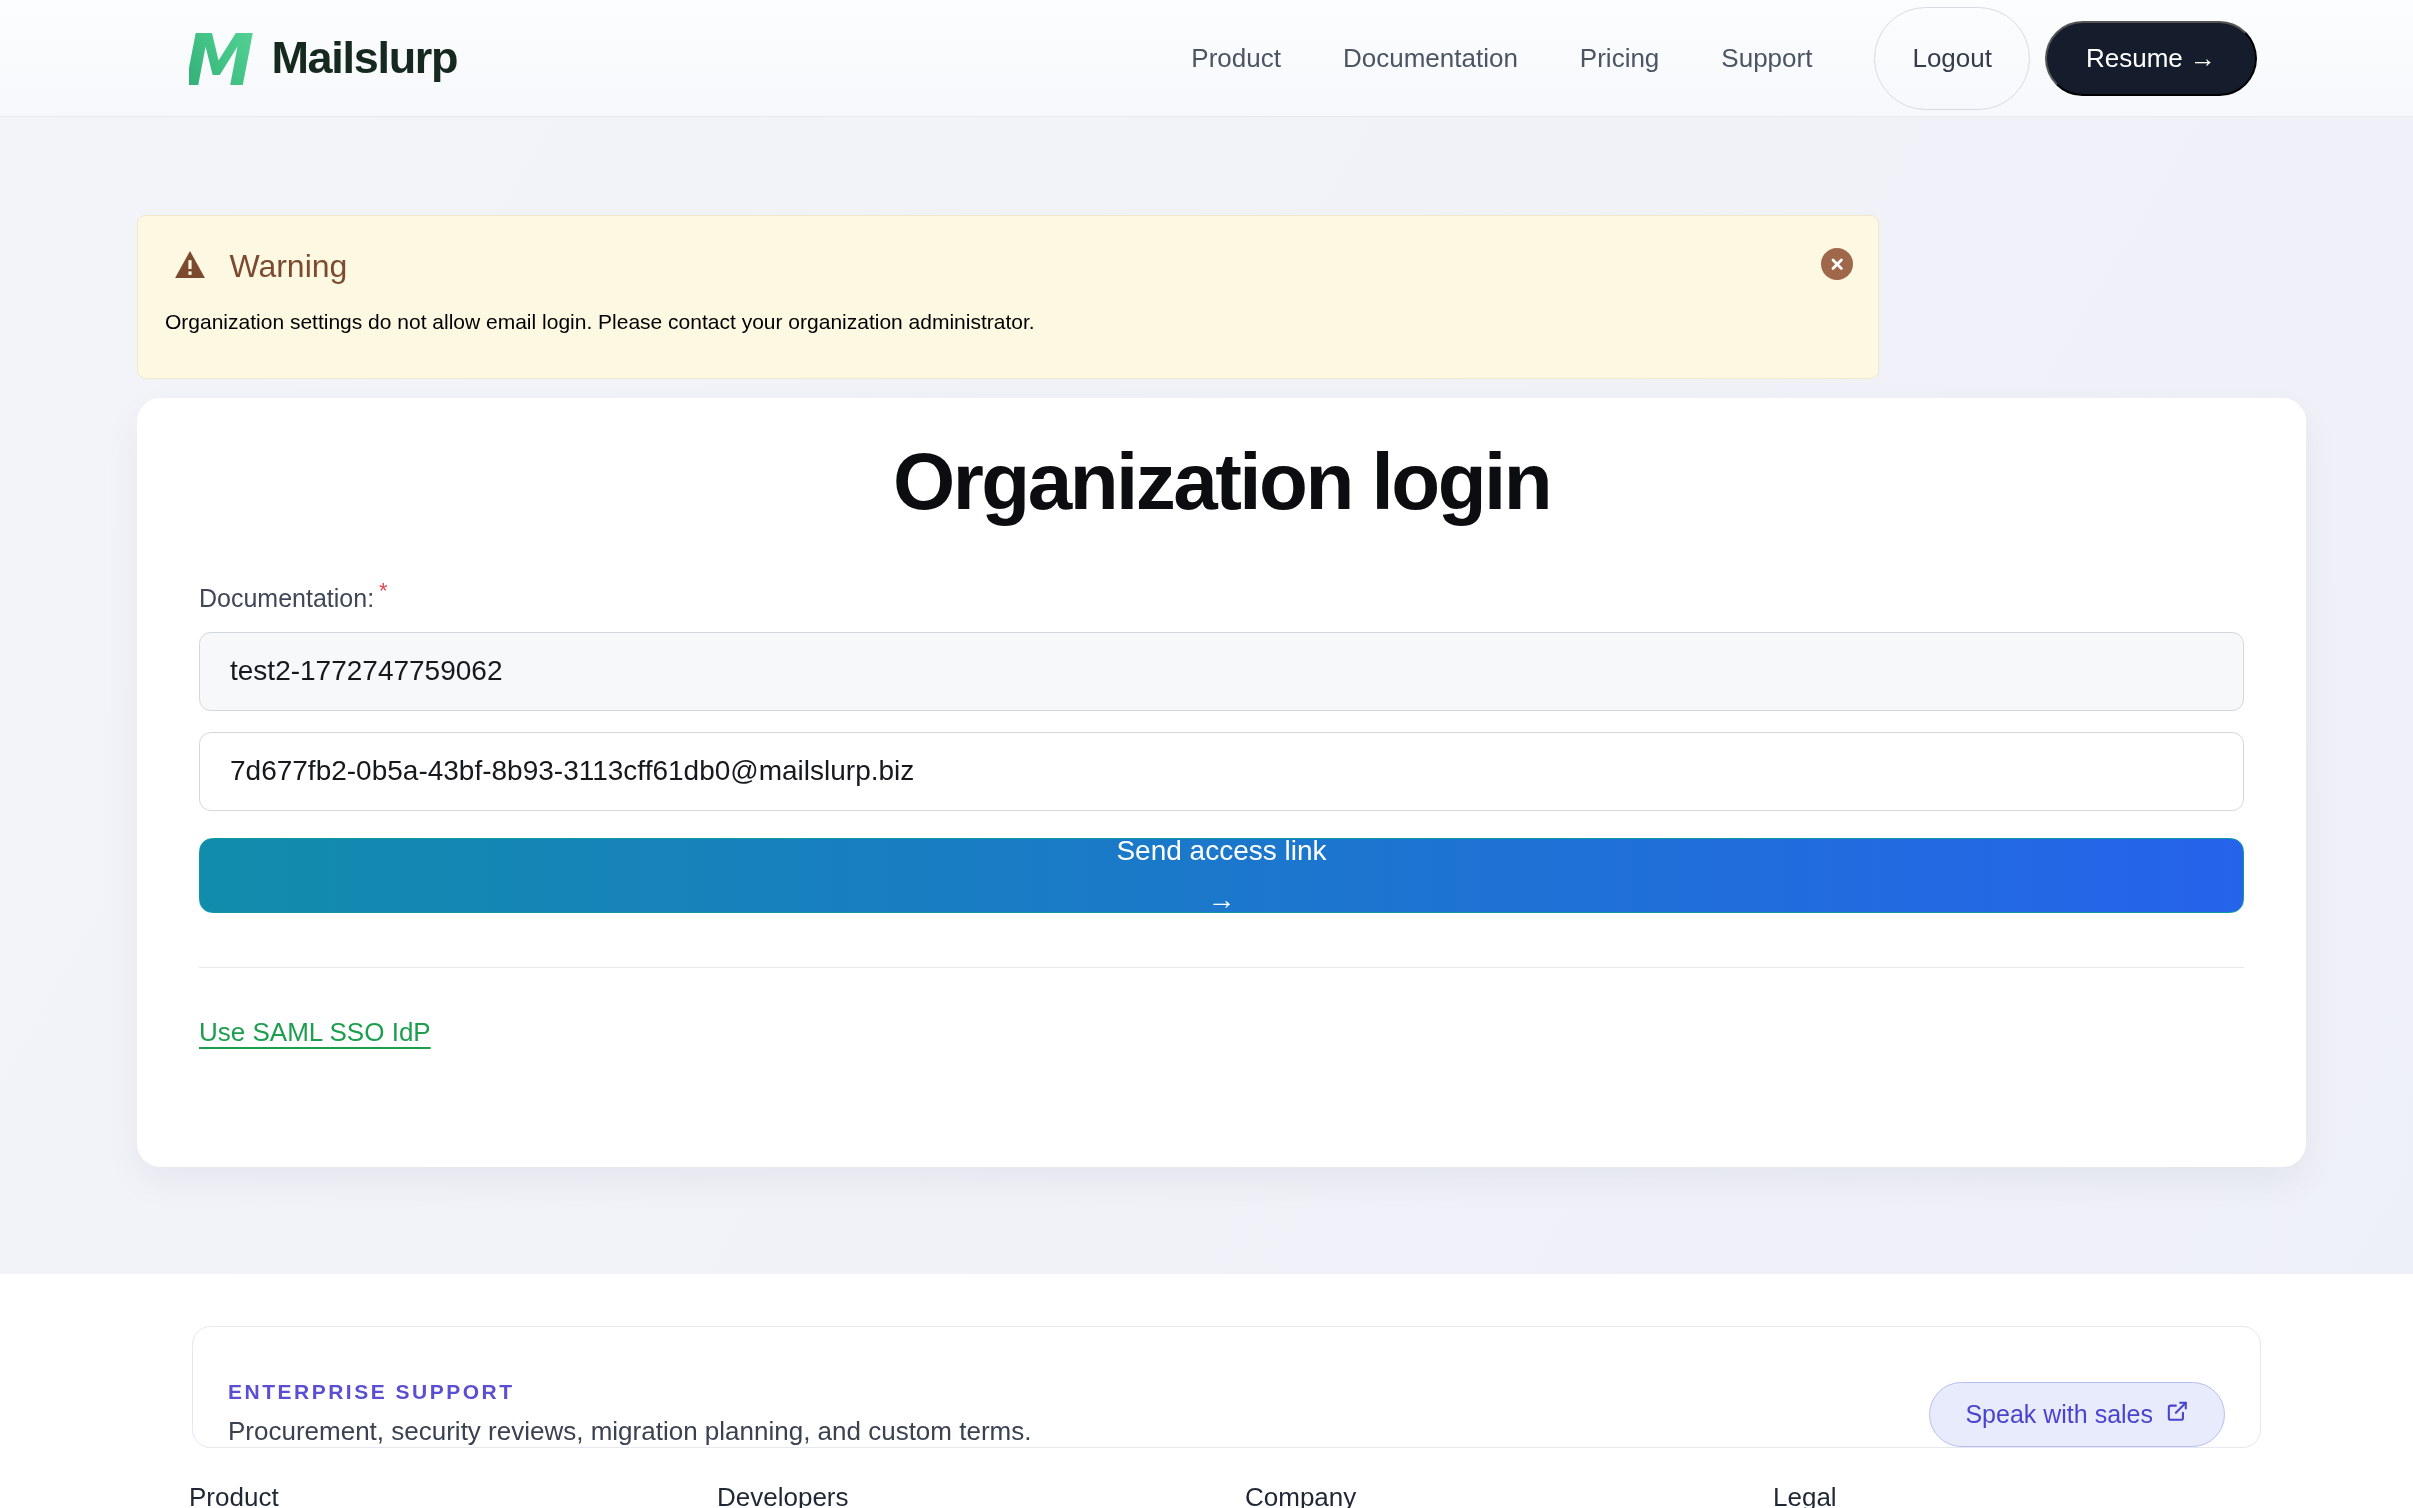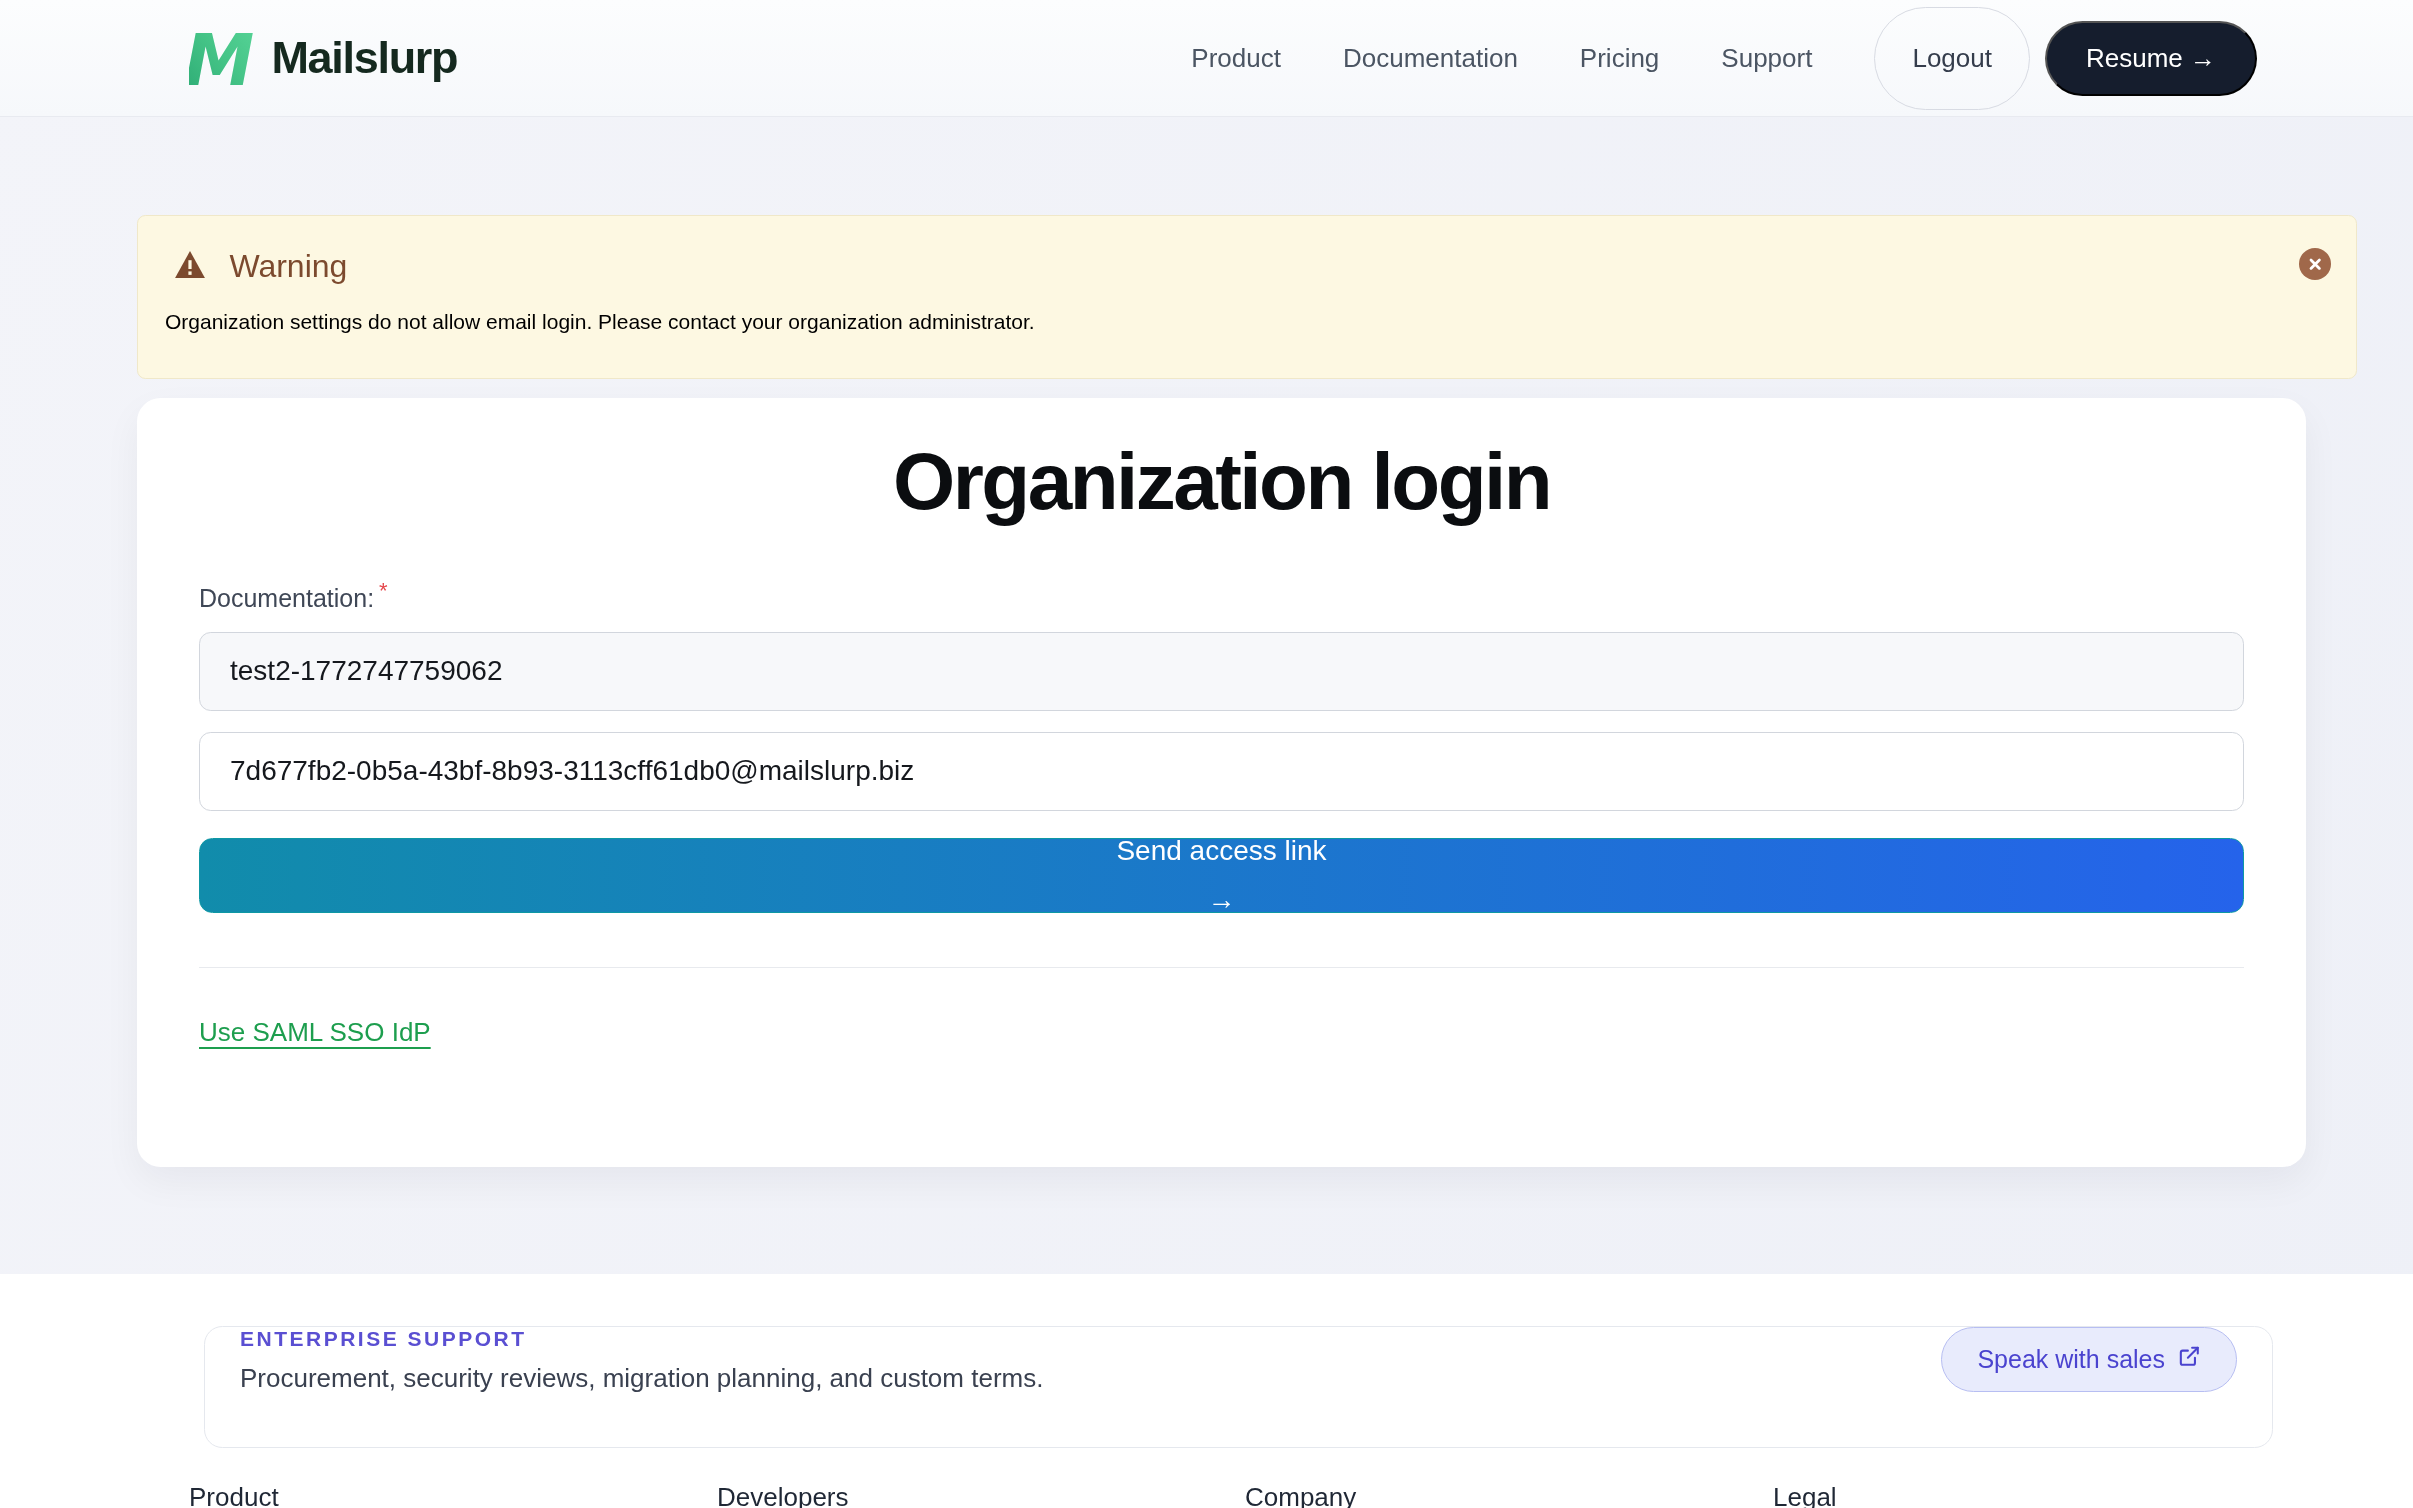--- a/index.html
+++ b/index.html
@@ -15,21 +15,21 @@
             border-bottom:1.7px solid #e8eaf0; z-index:5; }
   .brand { display:flex; align-items:center; gap:13.4px; cursor:pointer; }
   .brand-word { font-size:45px; font-weight:bold; letter-spacing:-1.3px; color:#15291f; }
   .nav { margin-left:auto; display:flex; align-items:center; gap:62px; }
   .nav-link { font-size:26px; color:#4b5563; cursor:pointer; }
   .pill { border-radius:837px; font-size:26px; display:flex; align-items:center; cursor:pointer; }
   .logout { margin-left:62px; padding:35px 37px; border:1.7px solid #d8dbe3; color:#353d4c; background:transparent; }
   .resume { margin-left:15px; padding:20px 39px; background:#151d2d; color:#ffffff; }
 
   
-  .alert { position:absolute; left:137px; top:215px; width:2220px; min-height:159px;
+  .alert { position:absolute; left:137px; top:215px; width:1742px; min-height:159px;
            background:#fdf8e2; border:1.7px solid #f0e8c9; border-radius:8.4px;
            padding:32px 47px 44px 27px; }
   .alert-head { display:flex; align-items:center; gap:22px; margin-left:8.4px; }
   .alert-title { font-size:32px; font-weight:500; color:#7c4a2e; }
   .alert-msg { margin-top:25px; font-size:21px; color:#000000; }
   .alert-close { position:absolute; top:32px; right:25px; width:32px; height:32px;
                  border-radius:50%; background:#a0684a; display:flex; align-items:center;
                  justify-content:center; cursor:pointer; }
 
   
@@ -50,23 +50,23 @@
             background:linear-gradient(90deg,#118cab 0%,#2563eb 100%);
             color:#ffffff; font-size:28px; display:flex; align-items:center;
             justify-content:center; gap:17px; cursor:pointer;
             font-family:"Liberation Sans", sans-serif;flex-direction:column; }
   .divider { margin-top:54px; border:none; border-top:1.7px solid #e8eaee; }
   .saml { display:inline-block; margin-top:49px; font-size:26px; color:#1d9e4e;
           text-decoration:underline; text-underline-offset:5.9px; cursor:pointer; }
 
   
   .bottom { position:absolute; left:0; top:1274px; width:100%; height:235px; background:#ffffff; }
-  .ent-card { position:absolute; left:204px; top:52px; width:2069px; height:122px;
+  .ent-card { position:absolute; left:192px; top:52px; width:2069px; height:122px;
               background:#ffffff; border:1.7px solid #e5e8ee; border-radius:18.4px;
-              display:flex; align-items:flex-start; padding:0 35px; }
+              display:flex; align-items:flex-end; padding:0 35px; }
   .ent-eyebrow { font-size:21px; font-weight:600; letter-spacing:2.5px; color:#5a4fd2; }
   .ent-desc { margin-top:11.7px; font-size:26px; color:#3a4150; }
   .ent-cta { margin-left:auto; display:flex; align-items:center; gap:13.4px;
              background:#e8ebfc; border:1.7px solid #b7bef2; color:#4a43cf;
              font-size:25px; padding:17px 35px; border-radius:837px; cursor:pointer; }
   .foot-cols { position:absolute; left:189px; top:208px; display:grid;
                grid-template-columns:528px 528px 528px 528px; }
   .foot-col { font-size:26px; font-weight:500; color:#1f2735; }
 </style>
 </head>

